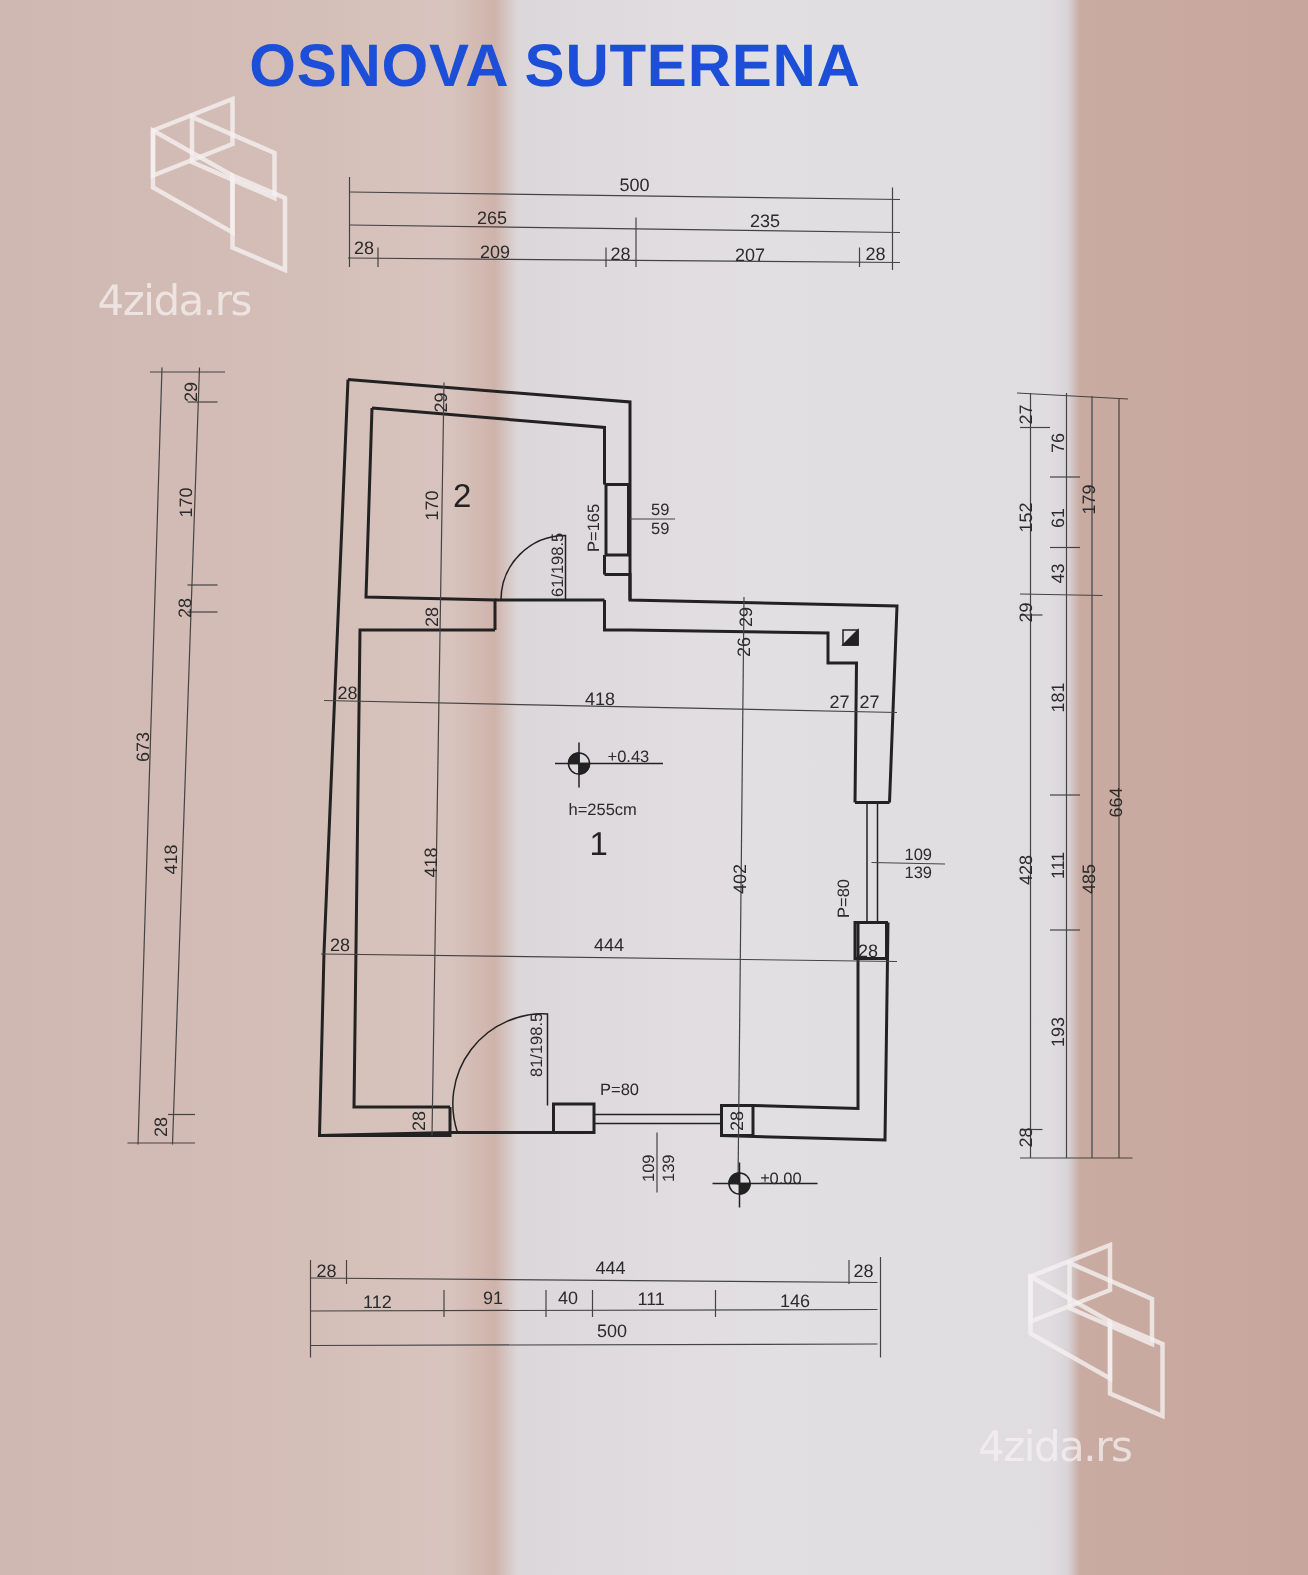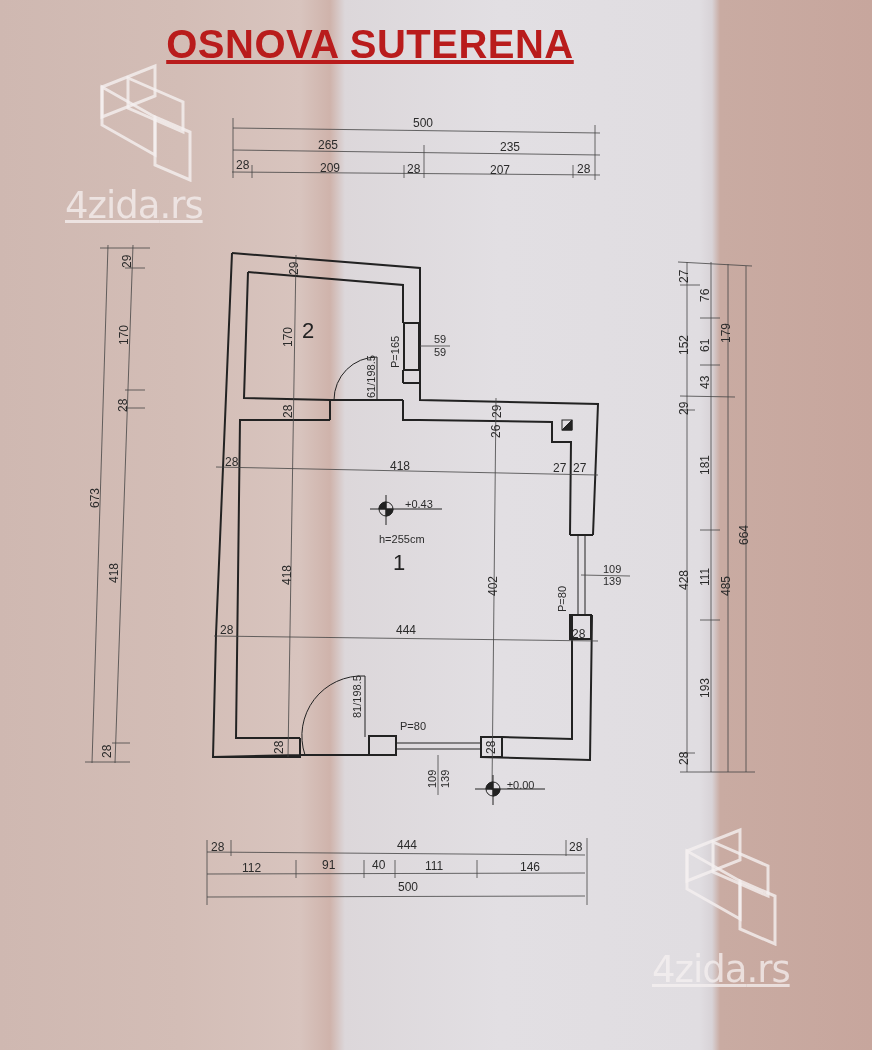--- a/index.html
+++ b/index.html
@@ -4,26 +4,26 @@
 <style>
   html, body { margin:0; padding:0; }
   body { width:872px; height:1050px; overflow:hidden; position:relative;
     font-family:"Liberation Sans", sans-serif; }
   .paper { position:absolute; inset:0;
     background: linear-gradient(90deg,
       #cfb8b1 0px, #d3bdb6 180px, #d8c4be 300px, #cfb3ab 330px,
       #dcd7da 345px, #e2dfe3 500px, #e0dde1 700px, #d8d3d7 712px,
       #c9aba2 720px, #c7a69d 872px); }
   .title { position:absolute; left:0; width:732px; top:22px; text-align:center;
-    font-weight:bold; font-size:40px; color:#b91c1c; letter-spacing:0.5px;
-    padding-left:8px; box-sizing:border-box;text-decoration:underline; }
+    font-weight:bold; font-size:40px; color:#1d4ed8; letter-spacing:0.5px;
+    padding-left:8px; box-sizing:border-box; }
   svg.plan { position:absolute; left:0; top:0; }
   .wm { position:absolute; }
-  .wm-text { position:absolute; font-size:37px; color:rgba(245,240,240,0.75);
-    font-family:"DejaVu Sans", sans-serif; letter-spacing:-1px;text-decoration:underline; }
+  .wm-text { position:absolute; font-size:28px; color:rgba(245,240,240,0.75);
+    font-family:"DejaVu Sans", sans-serif; letter-spacing:-1px; }
   .dim { font-family:"Liberation Sans", sans-serif; font-size:12px; fill:#2b2b2b; }
   .lbl { font-family:"Liberation Sans", sans-serif; font-size:11px; fill:#2b2b2b; }
   .room { font-family:"Liberation Sans", sans-serif; font-size:22px; fill:#222; }
 </style>
 </head>
 <body>
 
 <div class="paper"></div>
 
 <div class="title">OSNOVA SUTERENA</div>

